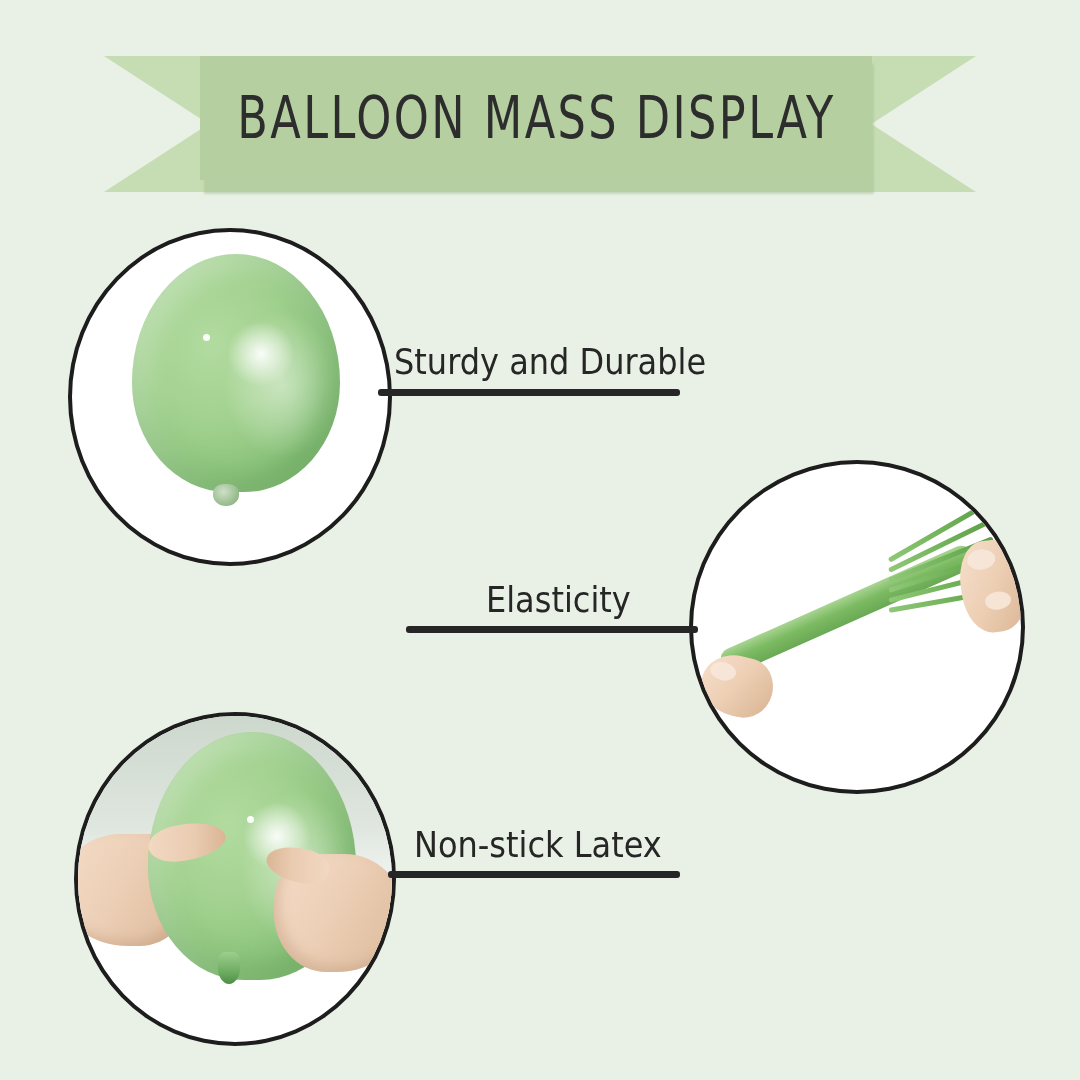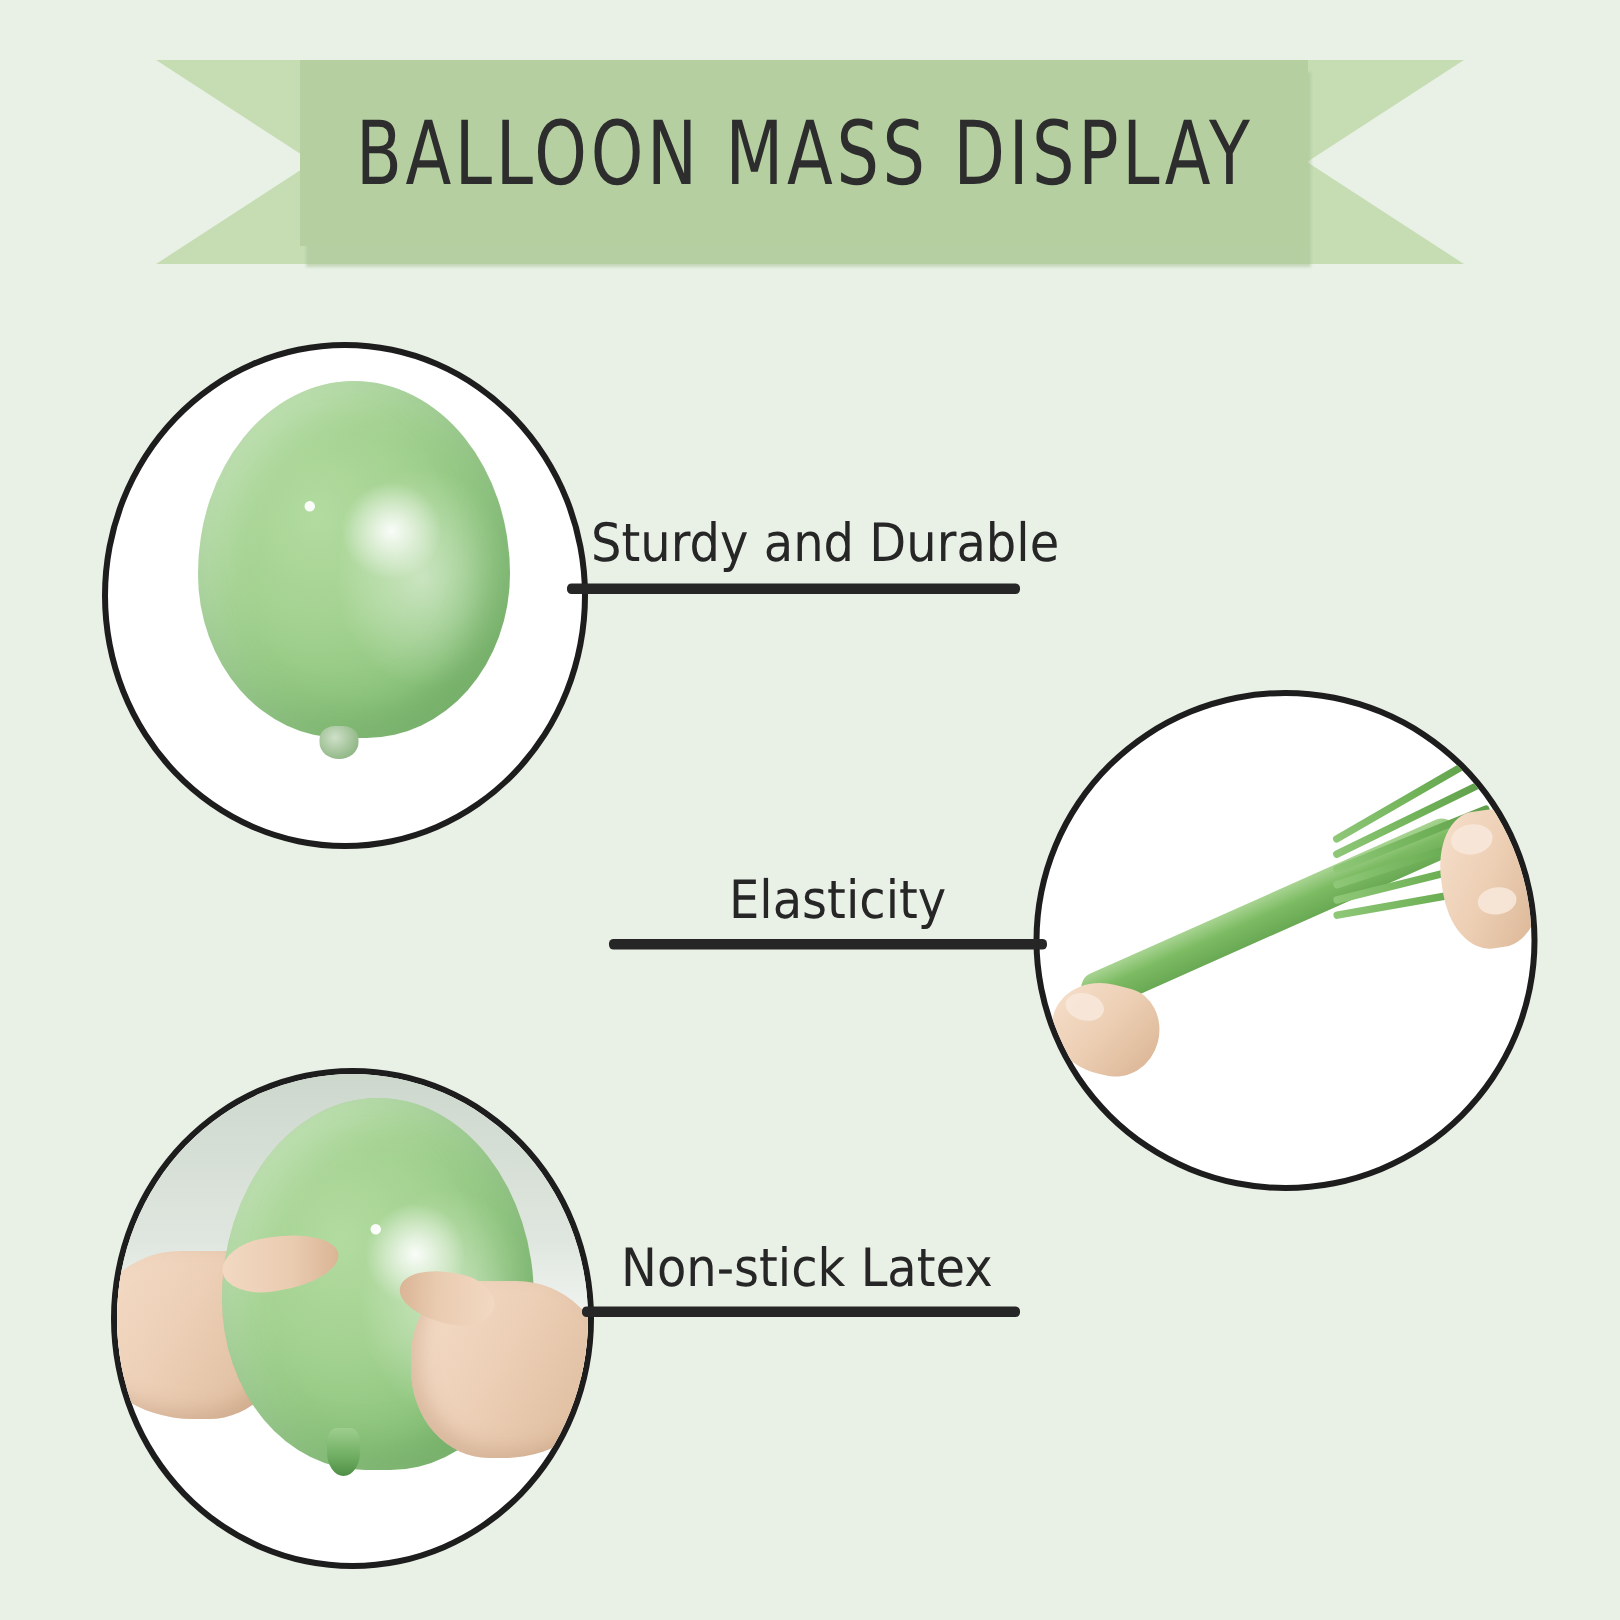--- a/index.html
+++ b/index.html
@@ -17,21 +17,21 @@
     position: relative;
     width: 1080px;
     height: 1080px;
     background: #e9f1e6;
   }
 
   
   .ribbon {
     position: absolute;
     left: 104px;
-    top: 40px;
+    top: 56px;
     width: 872px;
     height: 138px;
   }
   .ribbon-tail {
     position: absolute;
     left: 0;
     top: 0;
     width: 872px;
     height: 136px;
     background: #c6ddb4;

